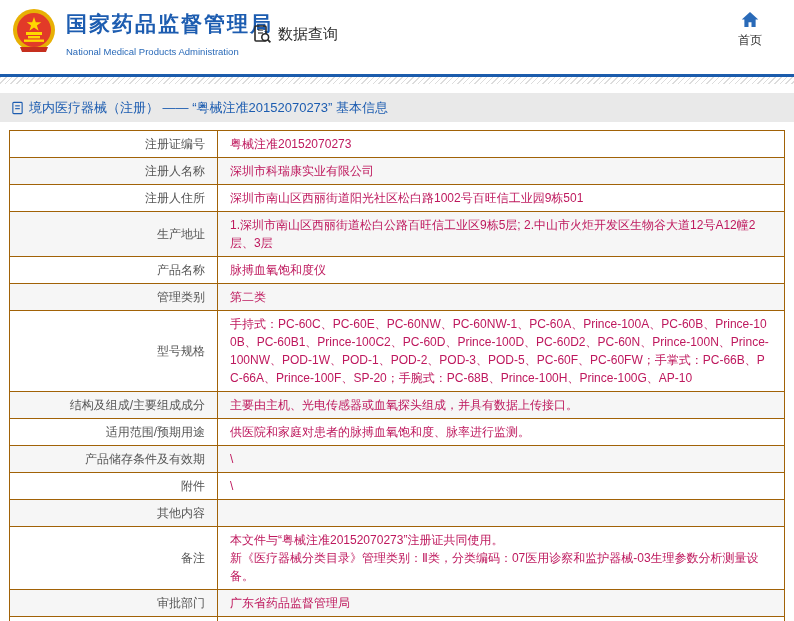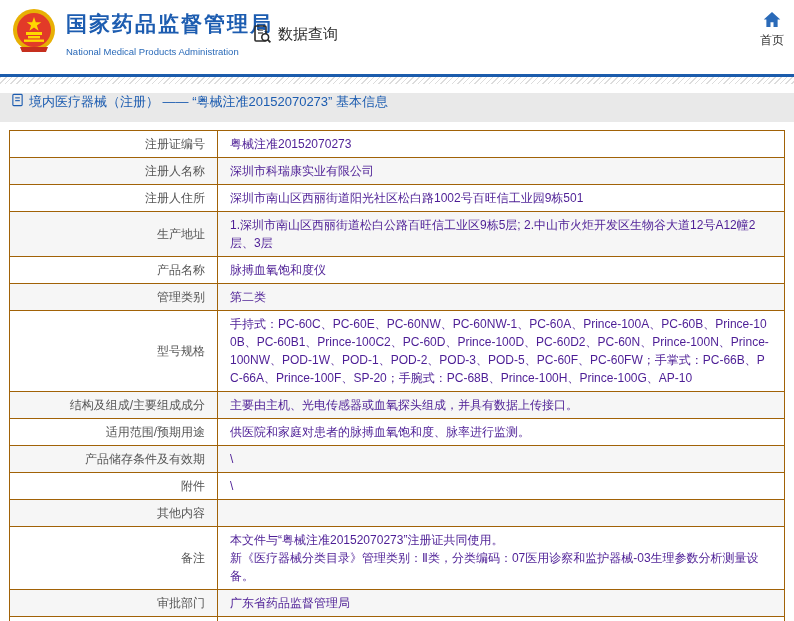--- a/index.html
+++ b/index.html
@@ -10,38 +10,38 @@
     background:#ffffff; color:#333; overflow:hidden;
   }
   
   .header { position:relative; height:74px; background:#fff; }
   .emblem { position:absolute; left:10px; top:7px; width:48px; height:48px; }
   .org-block { position:absolute; left:66px; top:11px; }
   .org-cn { font-size:21px; font-weight:bold; color:#1c5cb0; letter-spacing:2px; line-height:1.2; }
   .org-en { font-size:9.5px; color:#2a6ab8; margin-top:10px; }
   .data-query { position:absolute; left:252px; top:24px; display:flex; align-items:center; gap:6px;
                 font-size:15px; color:#2b2b2b; cursor:pointer; }
-  .top-nav { position:absolute; right:10px; top:11px; display:flex; gap:12px; }
+  .top-nav { position:absolute; right:32px; top:11px; display:flex; gap:12px; }
   .nav-item { display:flex; flex-direction:column; align-items:center; gap:4px;
               font-size:12px; color:#333; cursor:pointer; }
   .nav-item svg { display:block; }
   
   .blue-line { height:3px; background:#1b5cac; }
   .stripe-band { height:7px;
     background:repeating-linear-gradient(135deg,#dcdcdc 0,#dcdcdc 1px,#ffffff 1px,#ffffff 4px); }
   
   .title-bar { margin-top:9px; background:#e9e9e9; height:29px; padding:0 11px;
-               display:flex; align-items:flex-start; gap:5px;
+               display:flex; align-items:center; gap:5px;
                color:#1c5cb0; font-size:13px; }
   
   .table-wrap { margin:8px 9px 0 9px; }
   table.info { width:100%; border-collapse:collapse; font-size:12px; table-layout:fixed; }
   table.info td { border:1px solid #a16207; padding:4px 12px; line-height:1.5; vertical-align:middle; }
   td.lbl { width:208px; text-align:right; color:#555; }
-  td.val { color:#4c1d95; white-space:pre-line; word-break:break-all; }
+  td.val { color:#be185d; white-space:pre-line; word-break:break-all; }
   tr.alt { background:#f6f6f6; }
 </style>
 </head>
 <body>
 
 <div class="header">
   <svg class="emblem" viewBox="0 0 48 48">
     <circle cx="24" cy="23" r="21" fill="#e8b004"></circle>
     <circle cx="24" cy="23" r="17" fill="#e23a28"></circle>
     <polygon fill="#ffd700" points="24,10 25.8,15.2 31.3,15.2 26.9,18.5 28.6,23.8 24,20.6 19.4,23.8 21.1,18.5 16.7,15.2 22.2,15.2"></polygon>

